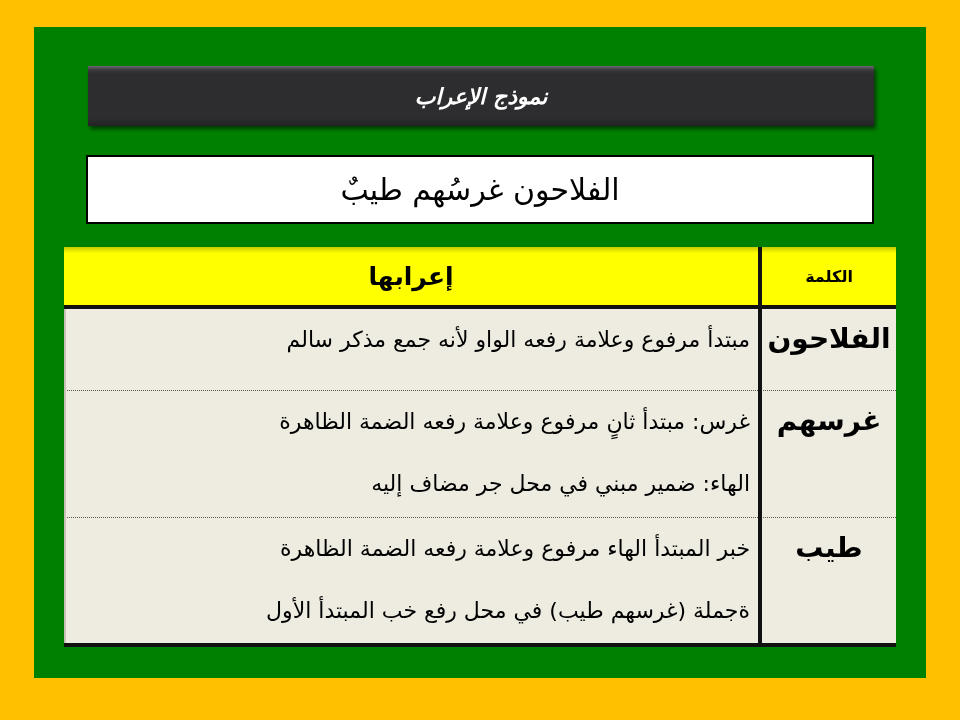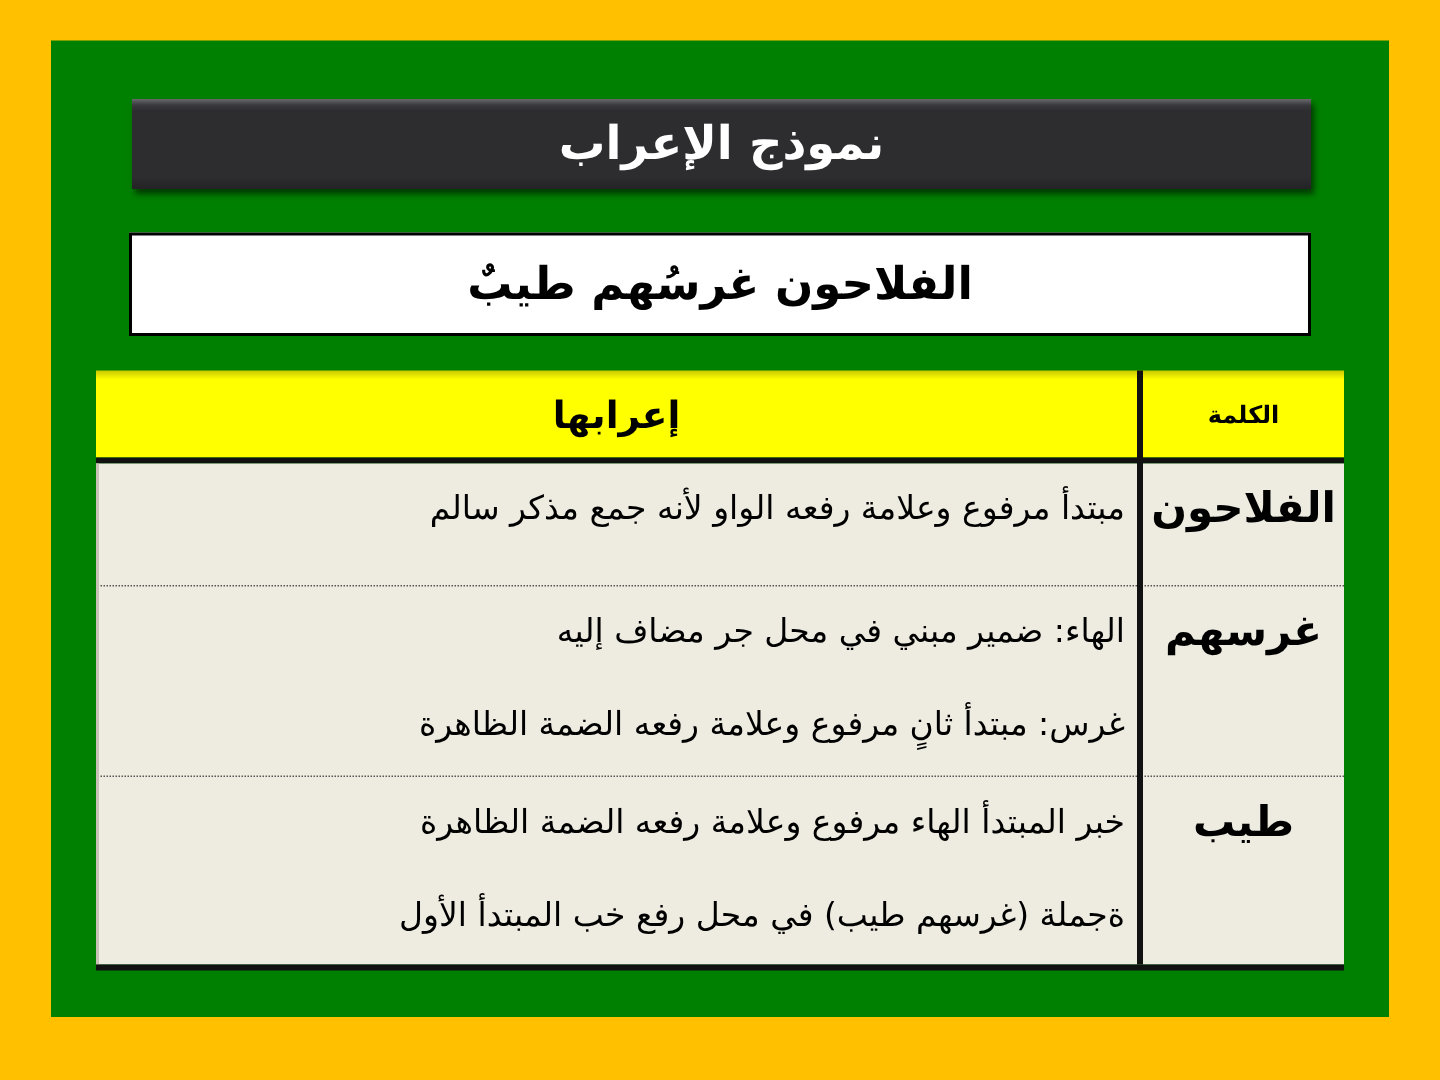--- a/index.html
+++ b/index.html
@@ -13,29 +13,29 @@
     background:#008000;
   }
   .title-bar {
     position:absolute; left:88px; top:66px; width:786px; height:60px;
     background:linear-gradient(#6a6a6e 0px, #3a3a3e 4px, #2d2d30 8px, #2d2d30 52px, #232325 60px);
     box-shadow:2px 3px 4px rgba(0,0,0,0.55);
     display:flex; align-items:center; justify-content:center;
     direction:rtl;
   }
   .title-bar span {
-    color:#ffffff; font-weight:bold; font-size:31px;
+    color:#ffffff; font-weight:bold; font-size:22px;font-style:italic;
   }
   .sentence-box {
     position:absolute; left:86px; top:155px; width:784px; height:65px;
     background:#ffffff; border:2px solid #000;
     display:flex; align-items:center; justify-content:center;
     direction:rtl;
   }
-  .sentence-box span { color:#000; font-weight:bold; font-size:30px; }
+  .sentence-box span { color:#000; font-weight:normal; font-size:30px; }
 
   .grammar-table {
     position:absolute; left:64px; top:247px; width:832px; height:400px;
     direction:rtl;
   }
   .thead {
     position:absolute; left:0; top:0; width:832px; height:58px;
     background:linear-gradient(#c8c800 0px, #ffff00 6px, #ffff00 100%);
     border-bottom:4px solid #111;
   }
@@ -103,22 +103,22 @@
   <div class="tbody">
     <div class="trow r1">
       <div class="word">الفلاحون</div>
       <div class="parse">
         <div>مبتدأ مرفوع وعلامة رفعه الواو لأنه جمع مذكر سالم</div>
       </div>
     </div>
     <div class="trow r2">
       <div class="word">غرسهم</div>
       <div class="parse">
+        <div>غرس: مبتدأ ثانٍ مرفوع وعلامة رفعه الضمة الظاهرة</div>
         <div>الهاء: ضمير مبني في محل جر مضاف إليه</div>
-        <div>غرس: مبتدأ ثانٍ مرفوع وعلامة رفعه الضمة الظاهرة</div>
       </div>
     </div>
     <div class="trow r3">
       <div class="word">طيب</div>
       <div class="parse">
         <div>خبر المبتدأ الهاء مرفوع وعلامة رفعه الضمة الظاهرة</div>
         <div>ةجملة (غرسهم طيب) في محل رفع خب المبتدأ الأول</div>
       </div>
     </div>
   </div>

